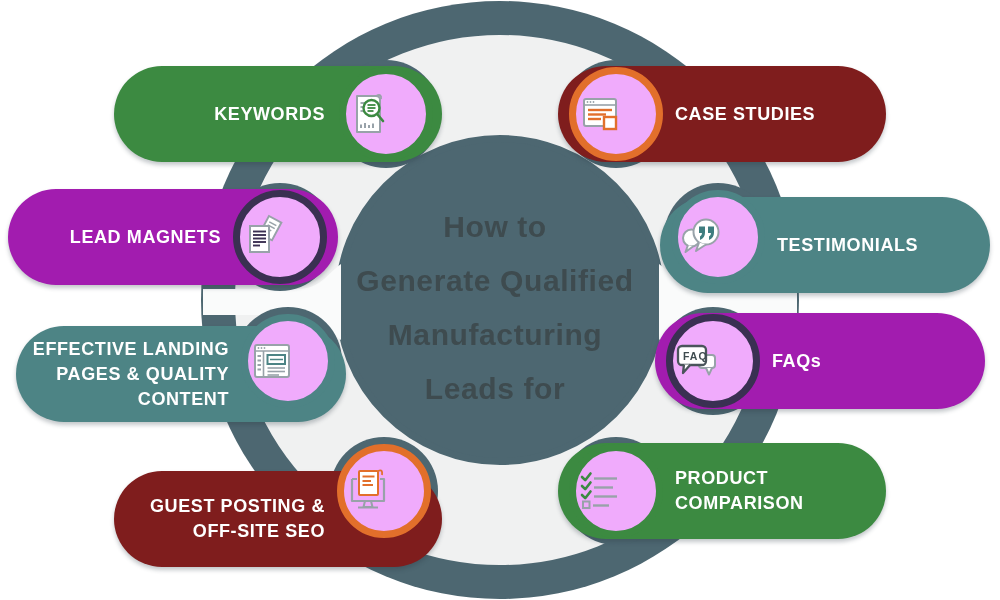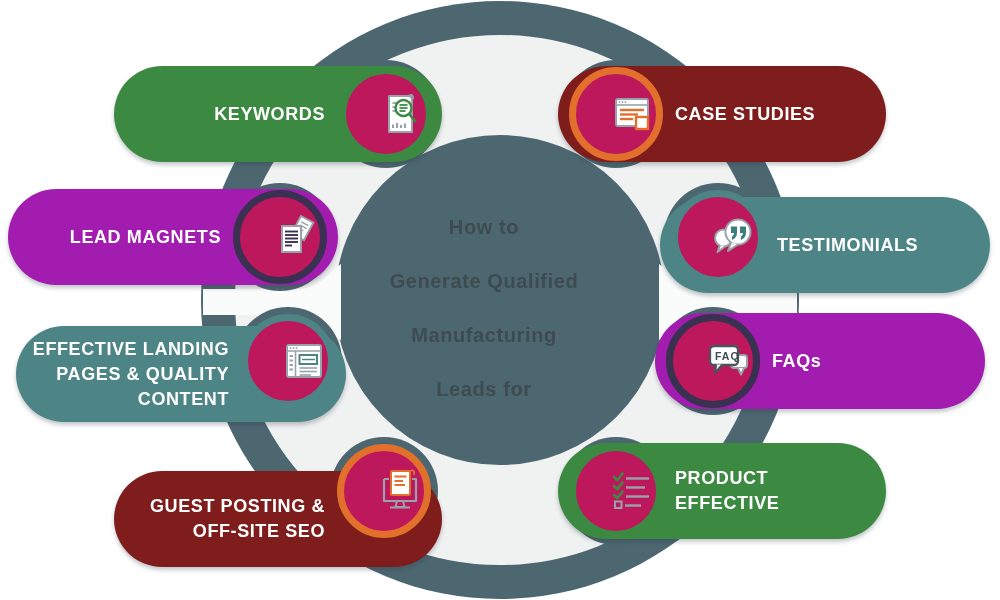--- a/index.html
+++ b/index.html
@@ -4,23 +4,23 @@
 <style>
   html,body{margin:0;padding:0;background:#ffffff;}
   .stage{
     position:relative;width:1000px;height:600px;overflow:hidden;
     background:#ffffff;
     font-family:"Liberation Sans","DejaVu Sans",sans-serif;
   }
   .bg-svg{position:absolute;left:0;top:0;}
   
   .center-title{
-    position:absolute;left:314px;top:200px;width:340px;
+    position:absolute;left:325px;top:200px;width:340px;
     text-align:center;color:#3E4B4F;font-weight:bold;
-    font-size:20px;line-height:54px;letter-spacing:.6px;
+    font-size:30px;line-height:54px;letter-spacing:.6px;
   }
   .center-title span{display:block;white-space:nowrap;}
   
   .halo{position:absolute;width:108px;height:108px;border-radius:50%;background:#4D6771;}
   
   .pill{
     position:absolute;height:96px;border-radius:48px;
     box-shadow:0 3px 4px rgba(40,55,65,.28);
   }
   .pill.green{background:#3C8A41;}
@@ -32,21 +32,21 @@
     position:absolute;top:0;bottom:0;display:flex;flex-direction:column;
     justify-content:center;color:#ffffff;font-weight:bold;
     font-size:18px;line-height:25px;letter-spacing:.6px;
   }
   .label span{white-space:nowrap;}
   .label.to-icon-right{left:30px;right:117px;text-align:right;align-items:flex-end;}
   .label.to-icon-left{left:117px;right:30px;text-align:left;align-items:flex-start;}
   
   .icon-circle{
     position:absolute;width:80px;height:80px;border-radius:50%;
-    background:#be185d;display:flex;align-items:center;justify-content:flex-end;
+    background:#f0abfc;display:flex;align-items:center;justify-content:flex-start;
   }
   .icon-circle.green{border:7px solid #3C8A41;}
   .icon-circle.orange{border:7px solid #E26F2B;}
   .icon-circle.teal{border:7px solid #4D8485;}
   .icon-circle.purple{border:7px solid #3A3052;}
 </style>
 </head>
 <body>
 
 <div class="stage">
@@ -213,21 +213,21 @@
       <path d="M11,27.5 L10,36 L17.5,27.5" fill="#fff" stroke="#4A545B" stroke-width="2.3" stroke-linejoin="round"></path>
       <rect x="7.5" y="11" width="23" height="15" fill="#fff"></rect>
       <text x="10" y="23" font-size="10.5" font-weight="bold" letter-spacing="1" fill="#3E4B4F" font-family="Liberation Sans, DejaVu Sans, sans-serif">FAQ</text>
     </svg>
   </div>
 
   <div class="halo" style="left:562px;top:437px;"></div>
   <div class="pill green" style="left:558px;top:443px;width:328px;">
     <div class="label to-icon-left">
       <span>PRODUCT</span>
-      <span>EFFECTIVE</span>
+      <span>COMPARISON</span>
     </div>
   </div>
   <div class="icon-circle green" style="left:569px;top:444px;">
     <svg width="48" height="48" viewBox="0 0 48 48">
       <path d="M6,10 l3.2,3.2 L14.5,6.5" fill="none" stroke="#3C8A41" stroke-width="2.6" stroke-linecap="round" stroke-linejoin="round"></path>
       <path d="M6,19 l3.2,3.2 L14.5,15.5" fill="none" stroke="#3C8A41" stroke-width="2.6" stroke-linecap="round" stroke-linejoin="round"></path>
       <path d="M6,28 l3.2,3.2 L14.5,24.5" fill="none" stroke="#3C8A41" stroke-width="2.6" stroke-linecap="round" stroke-linejoin="round"></path>
       <rect x="7" y="34.5" width="6.5" height="6.5" fill="none" stroke="#98A2A9" stroke-width="2"></rect>
       <line x1="18" y1="11.5" x2="41" y2="11.5" stroke="#98A2A9" stroke-width="2.4"></line>
       <line x1="18" y1="20.5" x2="37" y2="20.5" stroke="#98A2A9" stroke-width="2.4"></line>

